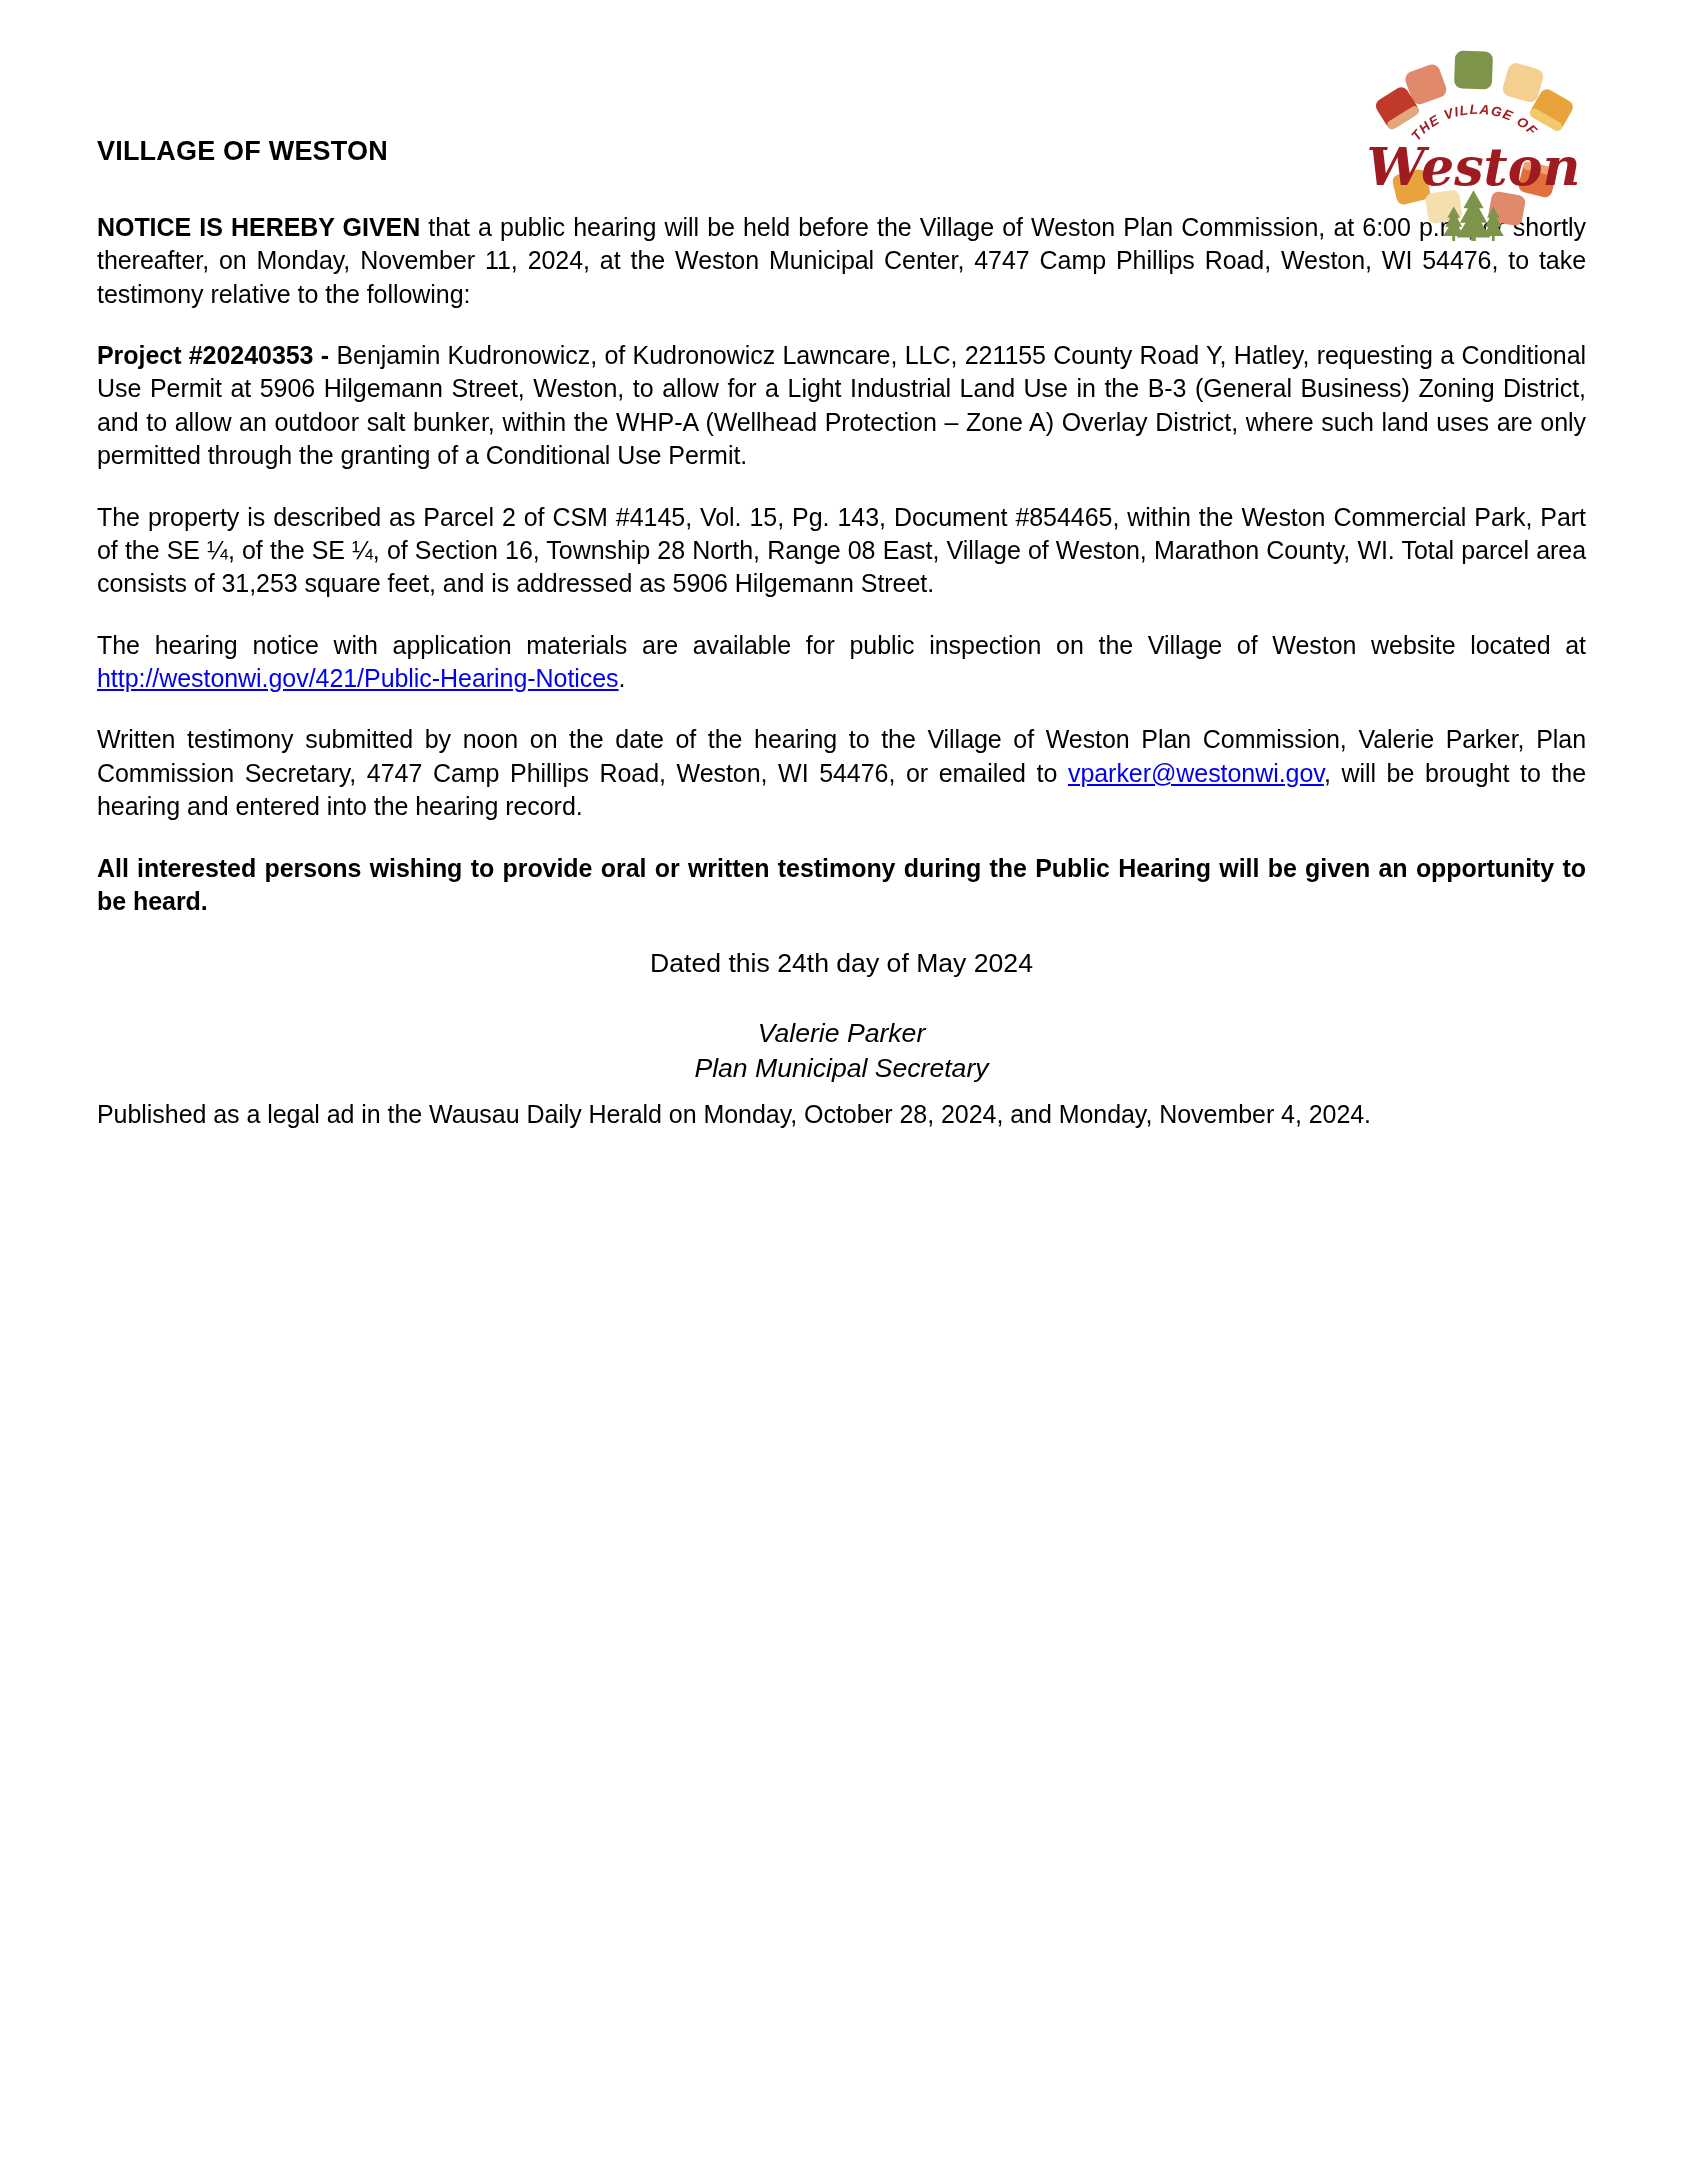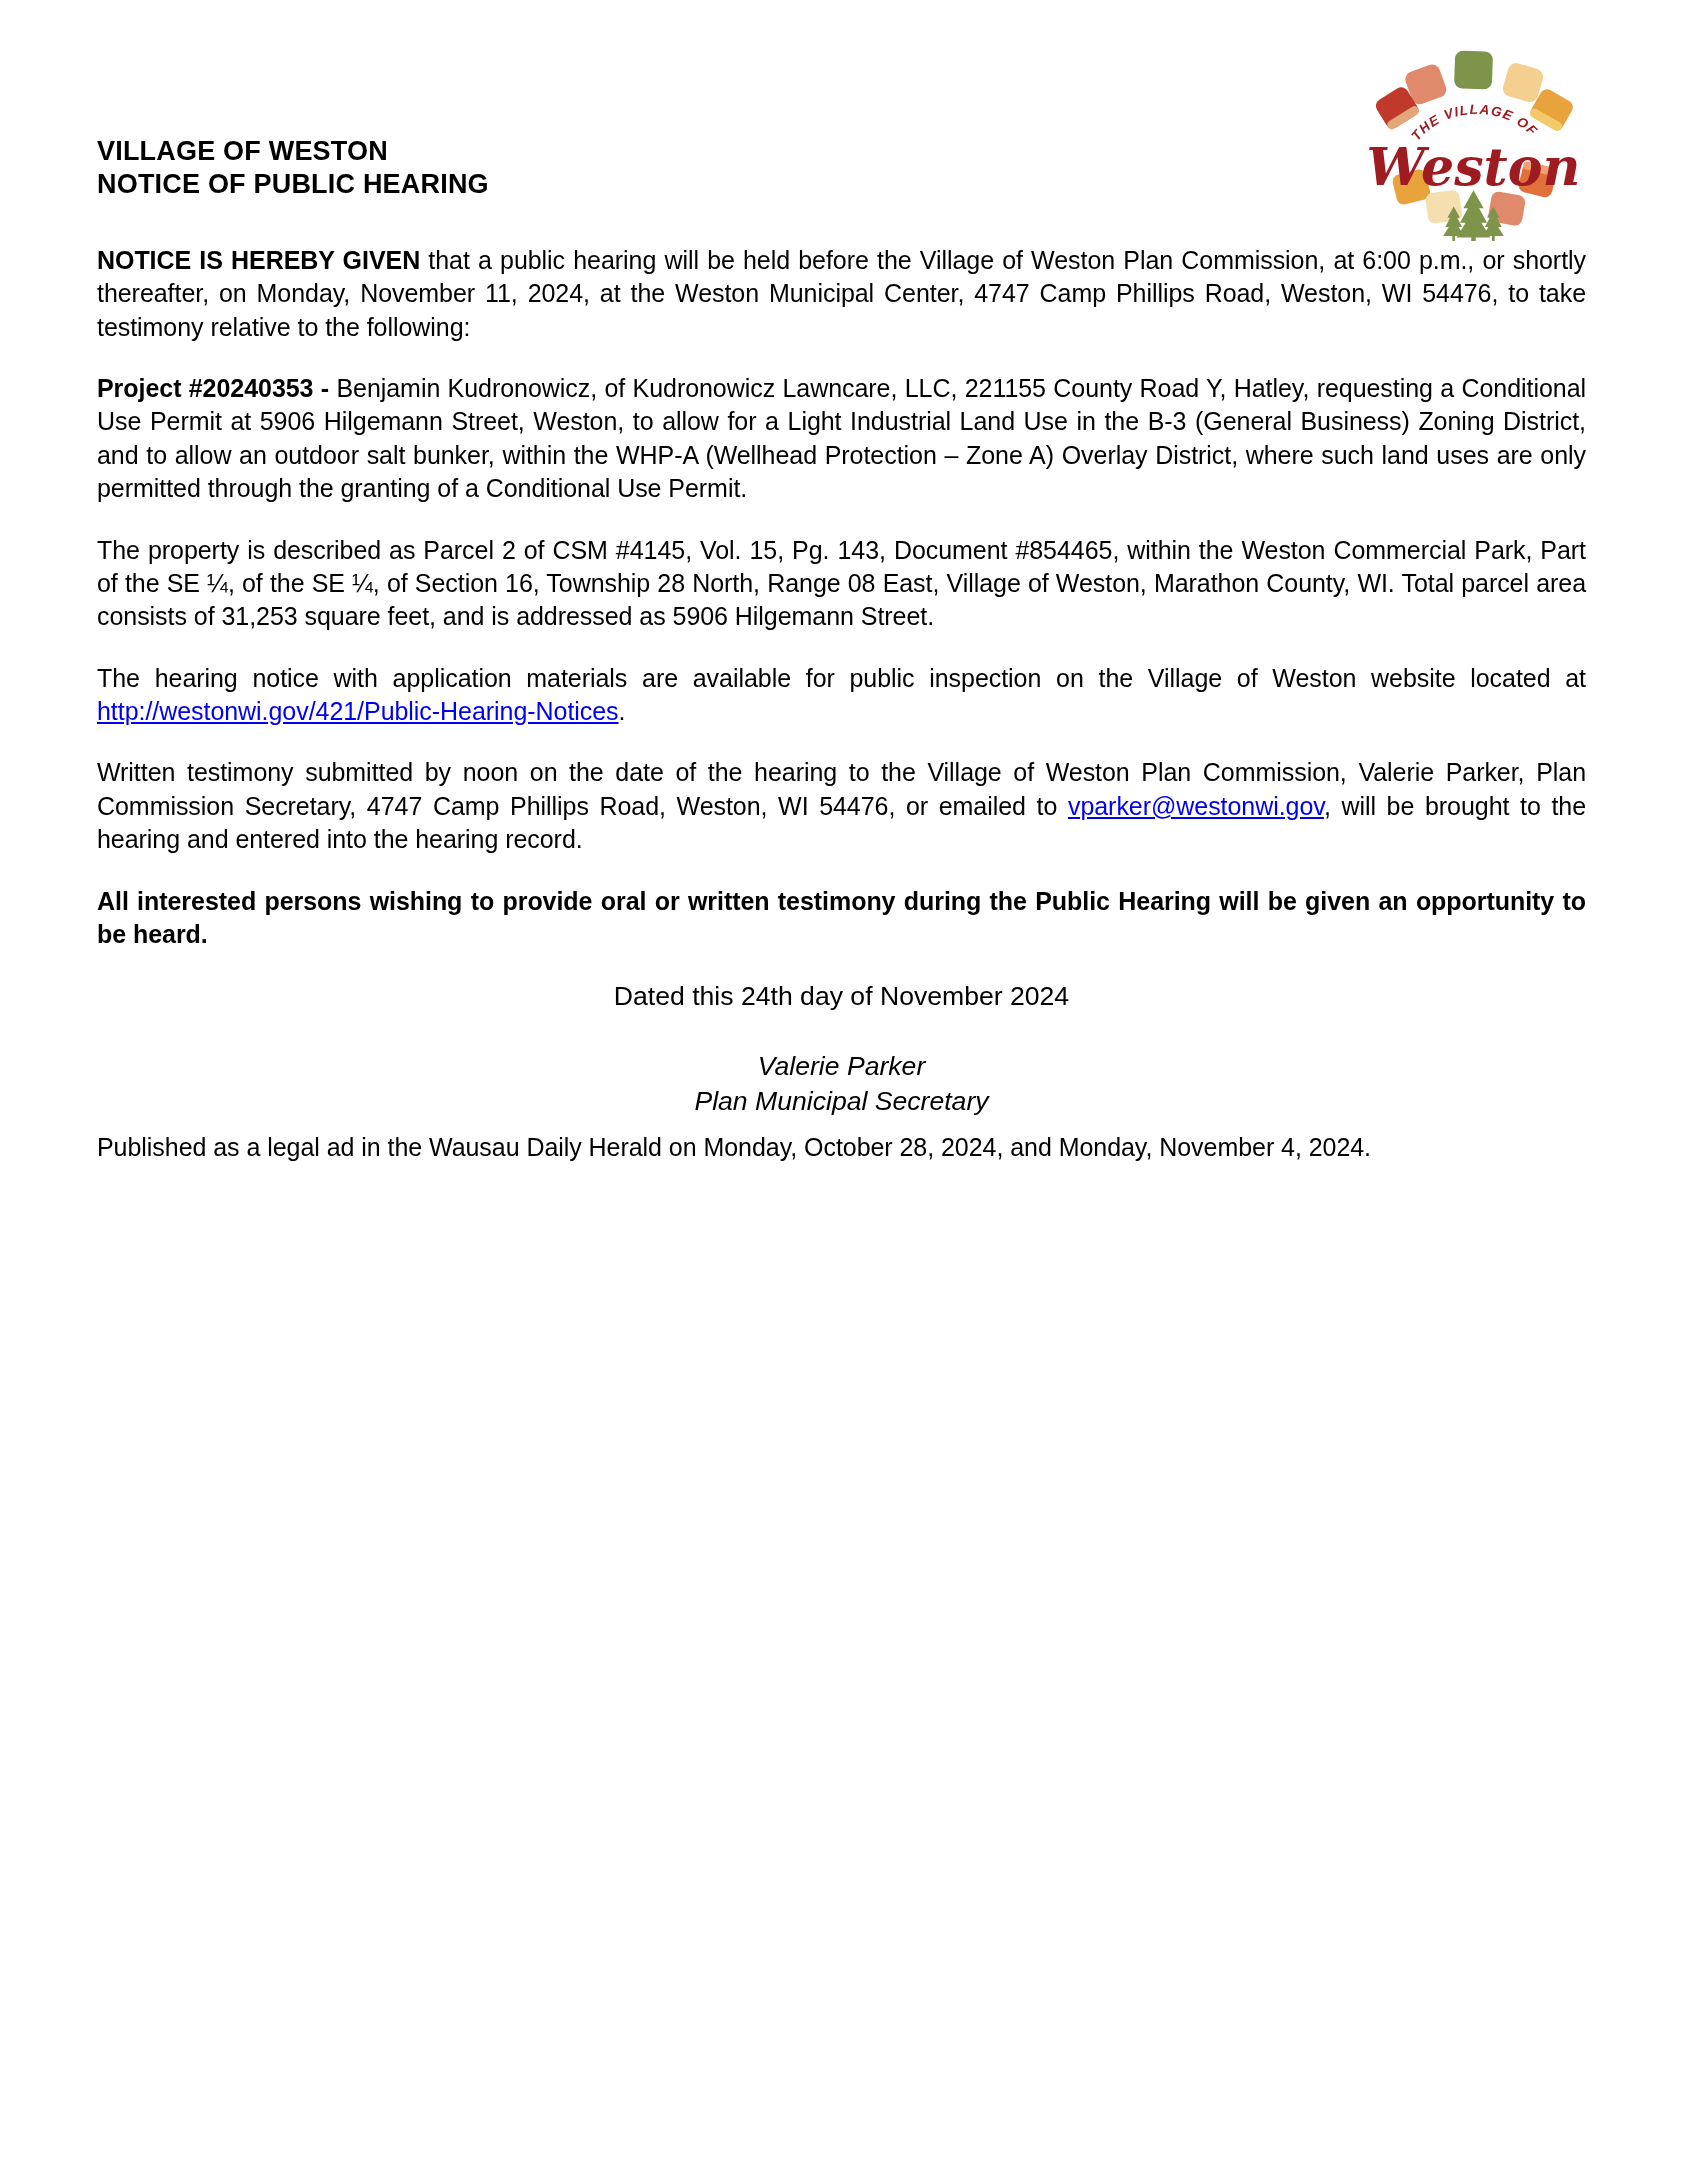--- a/index.html
+++ b/index.html
@@ -149,39 +149,38 @@
       <text font-family="'Liberation Sans', sans-serif" font-size="15" font-weight="bold" font-style="italic" fill="#9e1b22" letter-spacing="1.4">
         <textPath href="#arcTop" startOffset="6%">THE VILLAGE OF</textPath>
       </text>
 
       <text x="125" y="158" text-anchor="middle" font-family="'DejaVu Serif', serif" font-size="58" font-weight="bold" font-style="italic" fill="#9e1b22">Weston</text>
     </svg>
   </div>
 
   <div class="doc-header">
     <div>VILLAGE OF WESTON</div>
-    <div>NOTICE OF PUBLIC HEARING</div>
   </div>
 
   <div class="body-text">
 
     <p class="para"><span class="b">NOTICE IS HEREBY GIVEN</span><span> that a public hearing will be held before the Village of Weston Plan Commission, at 6:00 p.m., or shortly thereafter, on Monday, November 11, 2024, at the Weston Municipal Center, 4747 Camp Phillips Road, Weston, WI  54476, to take testimony relative to the following:</span></p>
 
     <p class="para"><span class="b">Project #20240353 -</span><span> Benjamin Kudronowicz, of Kudronowicz Lawncare, LLC, 221155 County Road Y, Hatley, requesting a Conditional Use Permit at 5906 Hilgemann Street, Weston, to allow for a Light Industrial Land Use in the B-3 (General Business) Zoning District, and to allow an outdoor salt bunker, within the WHP-A (Wellhead Protection – Zone A) Overlay District, where such land uses are only permitted through the granting of a Conditional Use Permit.</span></p>
 
     <p class="para">The property is described as Parcel 2 of CSM #4145, Vol. 15, Pg. 143, Document #854465, within the Weston Commercial Park, Part of the SE ¼, of the SE ¼, of Section 16, Township 28 North, Range 08 East, Village of Weston, Marathon County, WI.  Total parcel area consists of 31,253 square feet, and is addressed as 5906 Hilgemann Street.</p>
 
     <p class="para"><span>The hearing notice with application materials are available for public inspection on the Village of Weston website located at </span><a class="link" href="#">http://westonwi.gov/421/Public-Hearing-Notices</a><span>.</span></p>
 
     <p class="para"><span>Written testimony submitted by noon on the date of the hearing to the Village of Weston Plan Commission, Valerie Parker, Plan Commission Secretary, 4747 Camp Phillips Road, Weston, WI 54476, or emailed to </span><a class="link" href="#">vparker@westonwi.gov</a><span>, will be brought to the hearing and entered into the hearing record.</span></p>
 
     <p class="para bold">All interested persons wishing to provide oral or written testimony during the Public Hearing will be given an opportunity to be heard.</p>
 
 
-    <div class="centered-block">Dated this 24th day of November 2024</div>
+    <div class="centered-block">Dated this 24th day of May 2024</div>
 
     <div class="sig-block">
       <div>Valerie Parker</div>
       <div>Plan Municipal Secretary</div>
     </div>
 
     <p class="para nojust pub-block">Published as a legal ad in the Wausau Daily Herald on Monday, October 28, 2024, and Monday, November 4, 2024.</p>
 
   </div>
 </div>

